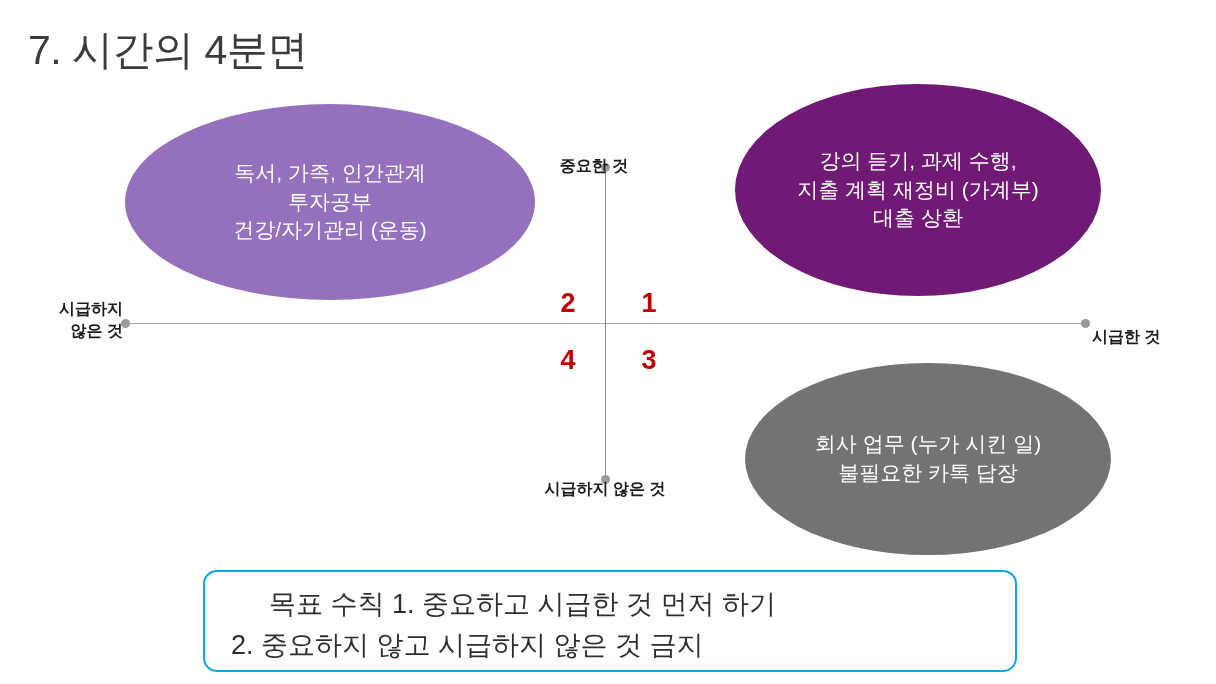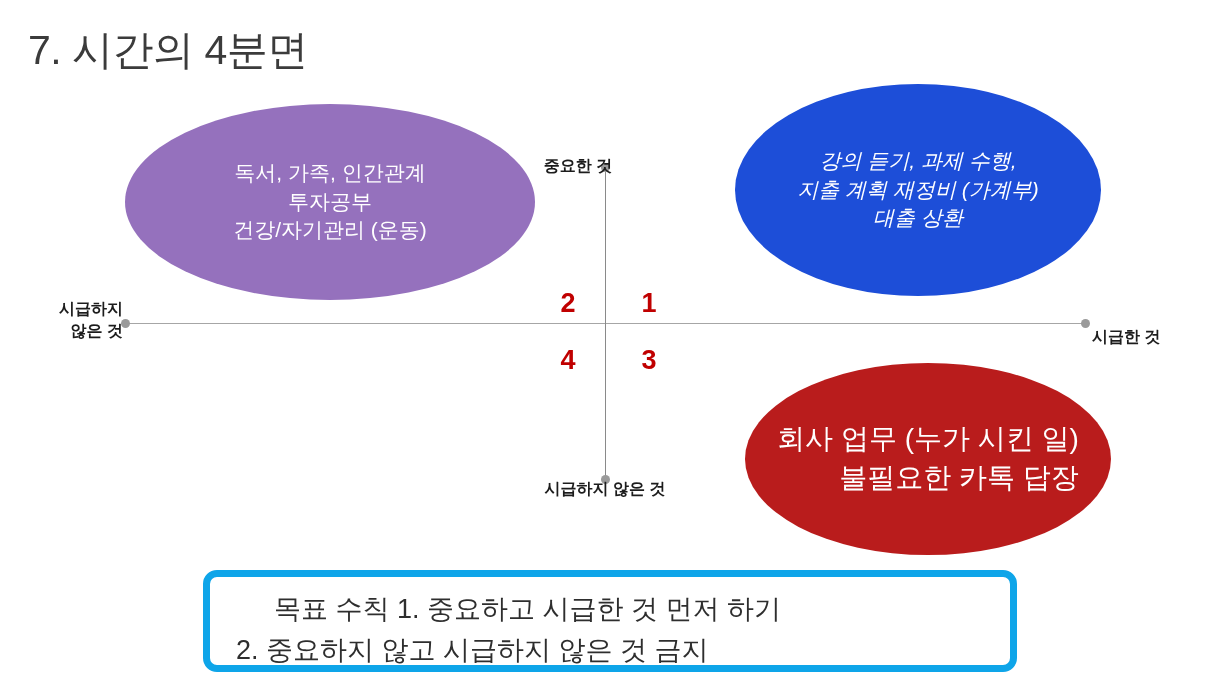--- a/index.html
+++ b/index.html
@@ -46,36 +46,34 @@
   }
   #bubble-q2 {  
     left: 125px; top: 104px;
     width: 410px; height: 196px;
     background: #9571bd;
     font-size: 21px;
   }
   #bubble-q1 {  
     left: 735px; top: 84px;
     width: 366px; height: 212px;
-    background: #1d4ed8;
-    font-size: 21px;
-    font-style: italic;
+    background: #701a75;
+    font-size: 21px;
   }
   #bubble-q4 {  
     left: 135px; top: 355px;
     width: 400px; height: 195px;
     background: #cfbde7;
     font-size: 21px;
   }
   #bubble-q3 {  
     left: 745px; top: 363px;
     width: 366px; height: 192px;
-    background: #b91c1c;
-    font-size: 28px;
-    text-align: right;
+    background: #737373;
+    font-size: 21px;
   }
 
   
   #axis-horizontal {
     position: absolute;
     left: 125px;
     top: 323px;
     width: 960px;
     height: 1px;
     background: #a6a6a6;
@@ -112,21 +110,21 @@
   #axis-label-left {
     left: 8px; top: 298px;
     width: 115px;
     text-align: right;
   }
   #axis-label-right {
     left: 1092px; top: 326px;
     text-align: right;
   }
   #axis-label-top {
-    left: 478px; top: 155px;
+    left: 494px; top: 155px;
     width: 200px;
     text-align: center;
   }
   #axis-label-bottom {
     left: 505px; top: 478px;
     width: 200px;
     text-align: center;
   }
 
   
@@ -143,21 +141,21 @@
   #quadrant-number-3 { left: 634px; top: 345px; }
   #quadrant-number-4 { left: 553px; top: 345px; }
 
   
   #goal-box {
     position: absolute;
     left: 203px;
     top: 570px;
     width: 814px;
     height: 102px;
-    border: 7px solid #0ea5e9;
+    border: 2px solid #0ea5e9;
     border-radius: 14px;
     background: #ffffff;
     box-sizing: border-box;
     padding: 12px 26px 0 26px;
   }
   .goal-line {
     font-size: 27px;
     color: #2e2e2e;
     line-height: 1.5;
     white-space: pre;

